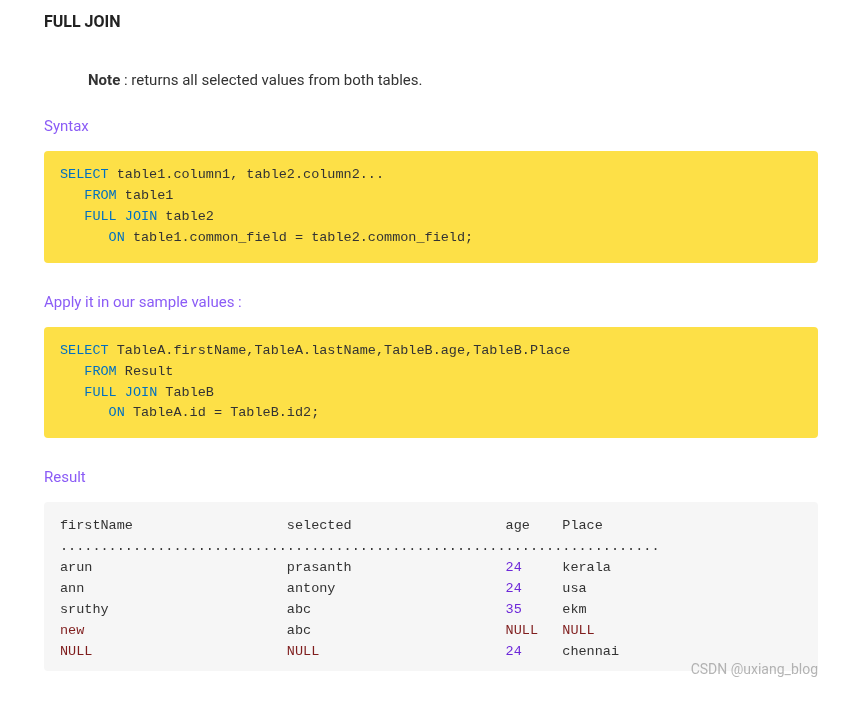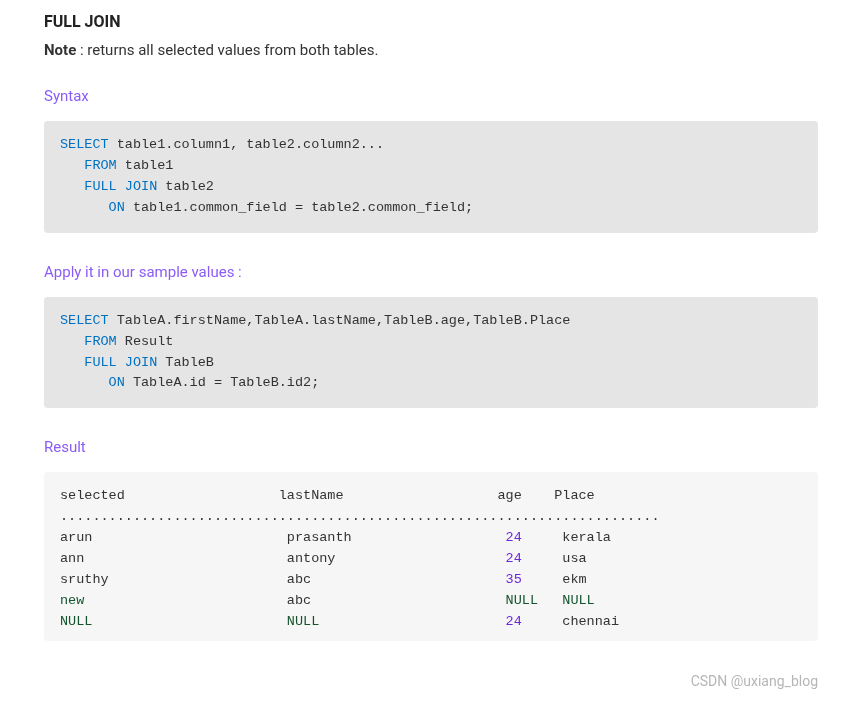--- a/index.html
+++ b/index.html
@@ -6,36 +6,36 @@
     body {
       font-family: -apple-system, BlinkMacSystemFont, "Segoe UI", Roboto, Arial, sans-serif;
       background: #fff;
       padding: 12px 44px 24px 44px;
       color: #333;
       width: 862px;
     }
     h3 {
       font-size: 16px;
       font-weight: 700;
-      margin-bottom: 10px;
+      margin-bottom: 40px;
       color: #222;
     }
     .note-line {
       font-size: 15px;
       margin-bottom: 28px;
       color: #333;
     }
-    .note-line strong { font-weight: 700; }
+    .note-line strong { font-weight: 700; margin-left: 44px; }
     .section-label {
       font-size: 15px;
       color: #8b5cf6;
       margin-bottom: 16px;
     }
     pre.code {
-      background: #e5e5e5;
+      background: #fde047;
       border-radius: 4px;
       padding: 14px 16px;
       font-family: Consolas, Monaco, "Courier New", monospace;
       font-size: 13.5px;
       line-height: 1.55;
       white-space: pre;
       color: #333;
       margin-bottom: 30px;
       overflow-x: auto;
     }
@@ -43,26 +43,26 @@
       background: #f6f6f6;
       border-radius: 4px;
       padding: 14px 16px 8px 16px;
       font-family: Consolas, Monaco, "Courier New", monospace;
       font-size: 13.5px;
       line-height: 1.55;
       white-space: pre;
       color: #333;
     }
     .kw { color: #0070c1; }
-    .null { color: #14532d; }
+    .null { color: #7f1d1d; }
     .num { color: #6d28d9; }
     .watermark {
       position: absolute;
       right: 44px;
-      bottom: 14px;
+      bottom: 26px;
       color: rgba(120,120,120,0.55);
       font-size: 14px;
       pointer-events: none;
     }
   </style>
 </head>
 <body>
 
 <h3>FULL JOIN</h3>
 
@@ -79,21 +79,21 @@
 
 <p class="section-label">Apply it in our sample values :</p>
 
 <pre class="code"><span class="kw">SELECT</span><span> TableA.firstName,TableA.lastName,TableB.age,TableB.Place</span>
    <span class="kw">FROM</span><span> Result</span>
    <span class="kw">FULL</span> <span class="kw">JOIN</span><span> TableB</span>
       <span class="kw">ON</span><span> TableA.id = TableB.id2;</span></pre>
 
 <p class="section-label">Result</p>
 
-<pre class="result"><span>selected                   lastName                   age    Place</span>
+<pre class="result"><span>firstName                   selected                   age    Place</span>
 <span>..........................................................................</span>
 <span>arun                        prasanth                   </span><span class="num">24</span><span>     kerala</span>
 <span>ann                         antony                     </span><span class="num">24</span><span>     usa</span>
 <span>sruthy                      abc                        </span><span class="num">35</span><span>     ekm</span>
 <span class="null">new</span><span>                         abc                        </span><span class="null">NULL</span><span>   </span><span class="null">NULL</span>
 <span class="null">NULL</span><span>                        </span><span class="null">NULL</span><span>                       </span><span class="num">24</span><span>     chennai</span></pre>
 
 <div class="watermark">CSDN @uxiang_blog</div>
 
 </body></html>

